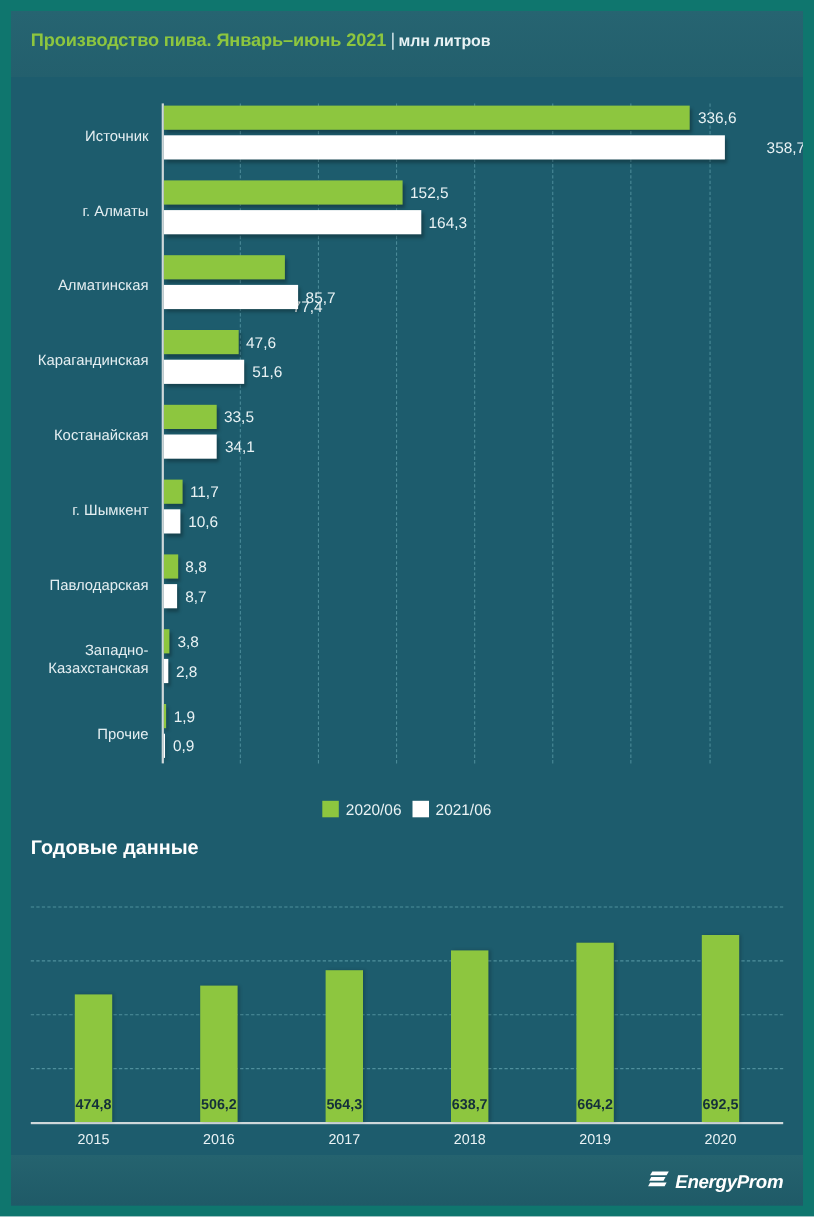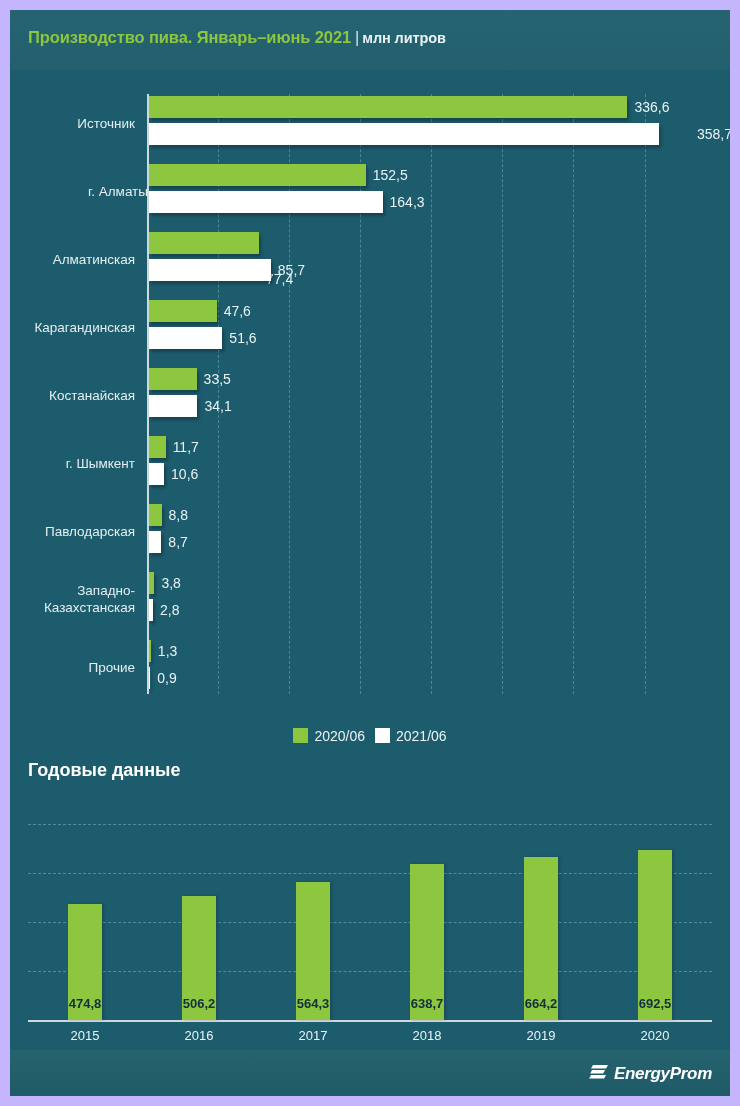--- a/index.html
+++ b/index.html
@@ -8,21 +8,21 @@
     width: 740px;
     height: 1106px;
     background: #ffffff;
     font-family: "Liberation Sans", sans-serif;
   }
 
   #infographic {
     position: relative;
     width: 740px;
     height: 1106px;
-    background: #c4b5fd;
+    background: #0f766e;
     overflow: hidden;
   }
 
   
   .card {
     position: absolute;
     left: 10px;
     top: 10px;
     width: 720px;
     height: 1086px;
@@ -264,21 +264,21 @@
           <div class="gridline" style="left: 492.375px;"></div>
           <div class="gridline" style="left: 563.45px;"></div>
           <div class="gridline" style="left: 634.525px;"></div>
         </div>
       <div id="hrows">
           <div class="hcat-label" style="position: absolute; left: 0px; width: 125px; top: 43px;"><span>Источник</span></div>
           <div class="bar g" style="left: 139px; top: 24px; width: 478.477px;"></div>
           <div class="bar-value" style="left: 617.477px; top: 24px;">336,6</div>
           <div class="bar w" style="left: 139px; top: 51px; width: 509.892px;"></div>
           <div class="bar-value" style="left: 648.892px; top: 51px; padding-left: 38px;">358,7</div>
-          <div class="hcat-label" style="position: absolute; left: 0px; width: 125px; top: 111px; margin-left: 13px;"><span>г. Алматы</span></div>
+          <div class="hcat-label" style="position: absolute; left: 0px; width: 125px; top: 111px;"><span>г. Алматы</span></div>
           <div class="bar g" style="left: 139px; top: 92px; width: 216.779px;"></div>
           <div class="bar-value" style="left: 355.779px; top: 92px;">152,5</div>
           <div class="bar w" style="left: 139px; top: 119px; width: 233.552px;"></div>
           <div class="bar-value" style="left: 372.552px; top: 119px;">164,3</div>
           <div class="hcat-label" style="position: absolute; left: 0px; width: 125px; top: 179px;"><span>Алматинская</span></div>
           <div class="bar g" style="left: 139px; top: 160px; width: 110.024px;"></div>
           <div class="bar-value" style="left: 249.024px; top: 160px; margin-top: 36px;">77,4</div>
           <div class="bar w" style="left: 139px; top: 187px; width: 121.823px;"></div>
           <div class="bar-value" style="left: 260.823px; top: 187px;">85,7</div>
           <div class="hcat-label" style="position: absolute; left: 0px; width: 125px; top: 247px;"><span>Карагандинская</span></div>
@@ -301,21 +301,21 @@
           <div class="bar-value" style="left: 151.509px; top: 432px;">8,8</div>
           <div class="bar w" style="left: 139px; top: 459px; width: 12.367px;"></div>
           <div class="bar-value" style="left: 151.367px; top: 459px;">8,7</div>
           <div class="hcat-label" style="position: absolute; left: 0px; width: 125px; top: 510px;"><span>Западно-</span><span class="l2">Казахстанская</span></div>
           <div class="bar g" style="left: 139px; top: 500px; width: 5.4017px;"></div>
           <div class="bar-value" style="left: 144.402px; top: 500px;">3,8</div>
           <div class="bar w" style="left: 139px; top: 527px; width: 3.9802px;"></div>
           <div class="bar-value" style="left: 142.98px; top: 527px;">2,8</div>
           <div class="hcat-label" style="position: absolute; left: 0px; width: 125px; top: 587px;"><span>Прочие</span></div>
           <div class="bar g" style="left: 139px; top: 568px; width: 1.84795px;"></div>
-          <div class="bar-value" style="left: 140.848px; top: 568px;">1,3</div>
+          <div class="bar-value" style="left: 140.848px; top: 568px;">1,9</div>
           <div class="bar w" style="left: 139px; top: 595px; width: 1.27935px;"></div>
           <div class="bar-value" style="left: 140.279px; top: 595px;">0,9</div>
         </div>
     </div>
 
     <div class="legend">
       <span class="legend-item">
         <span class="legend-swatch g"></span><span>2020/06</span>
       </span>
       <span class="legend-item">

